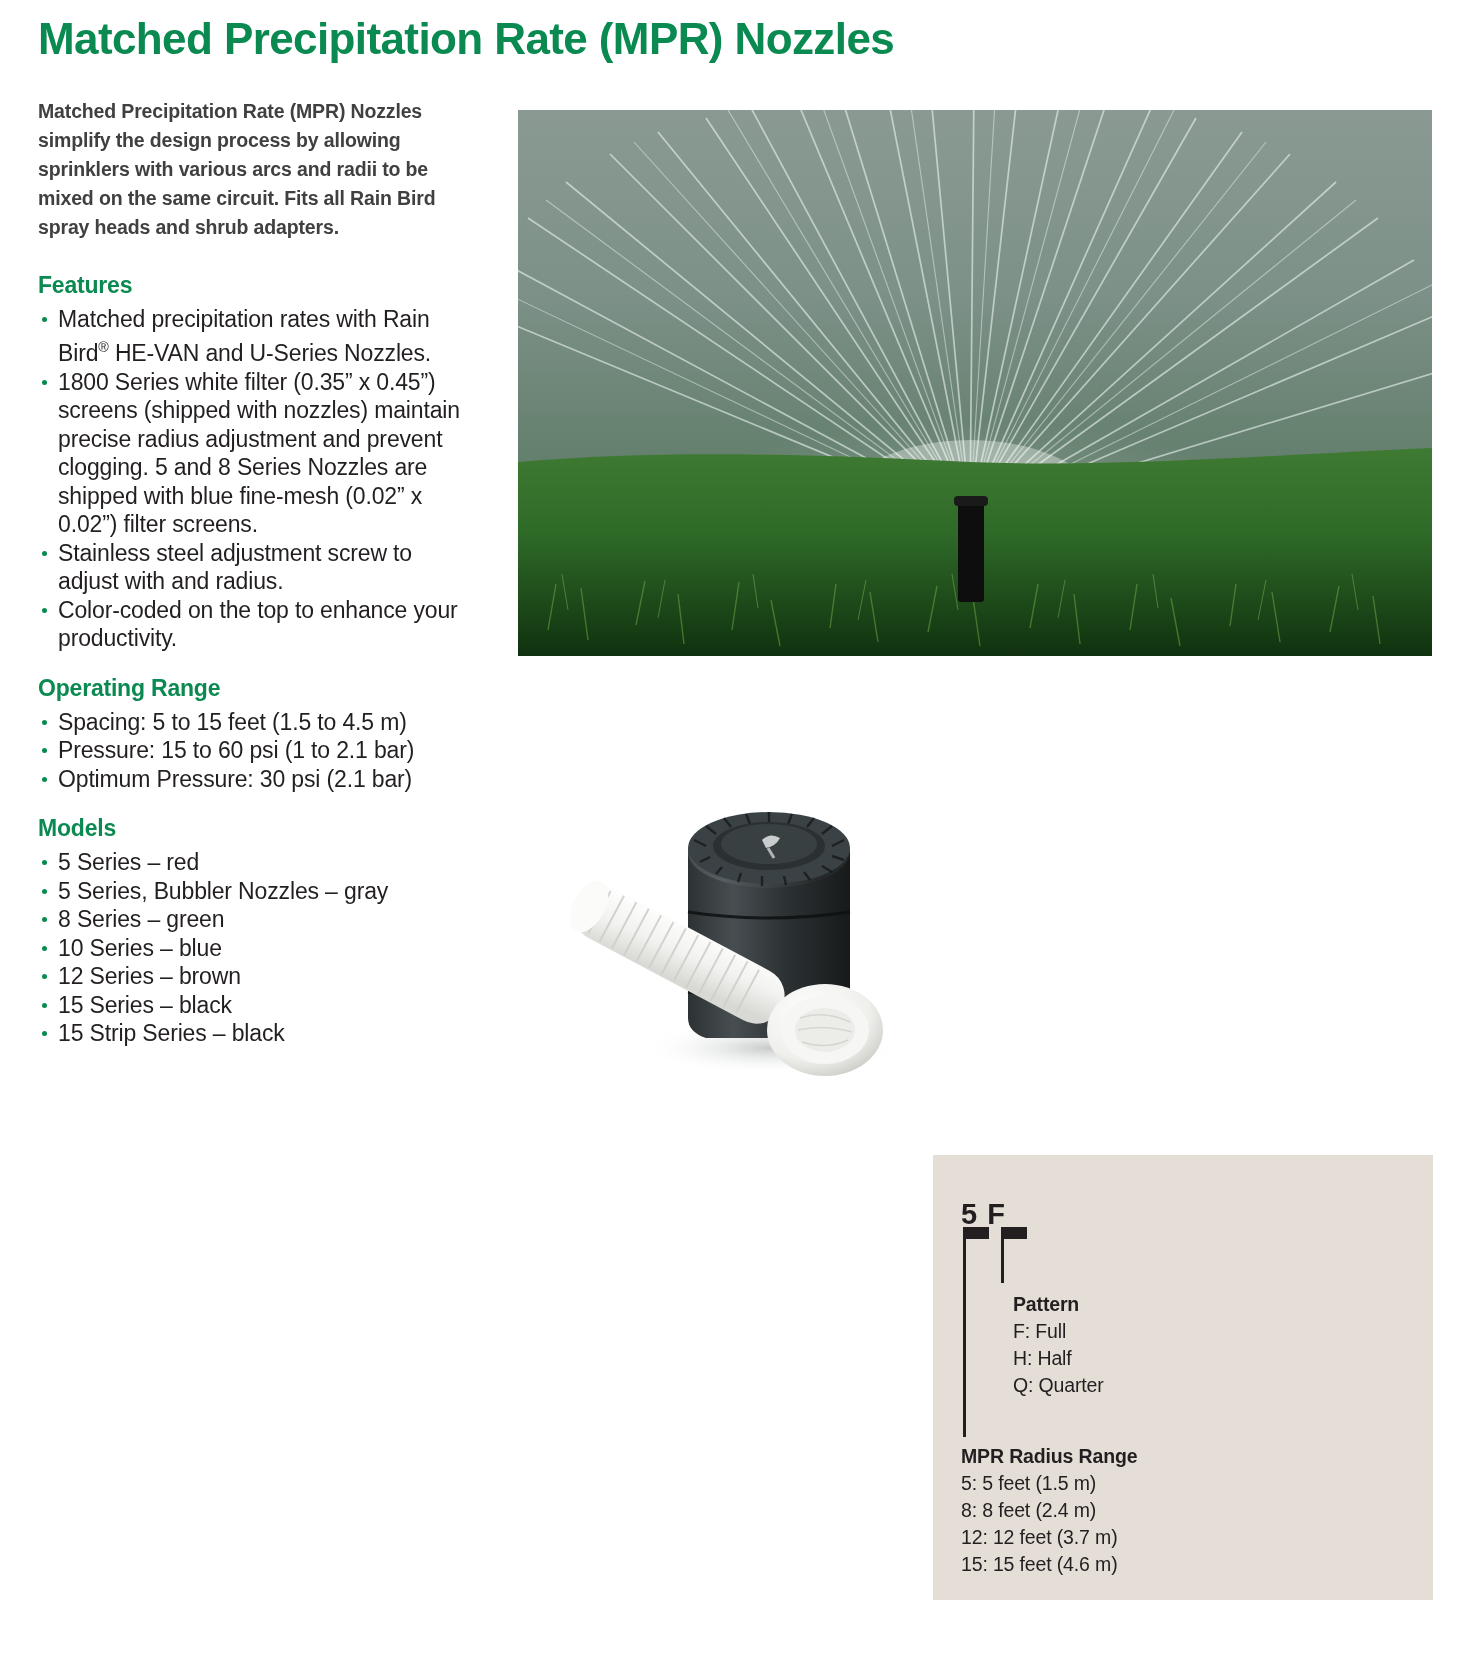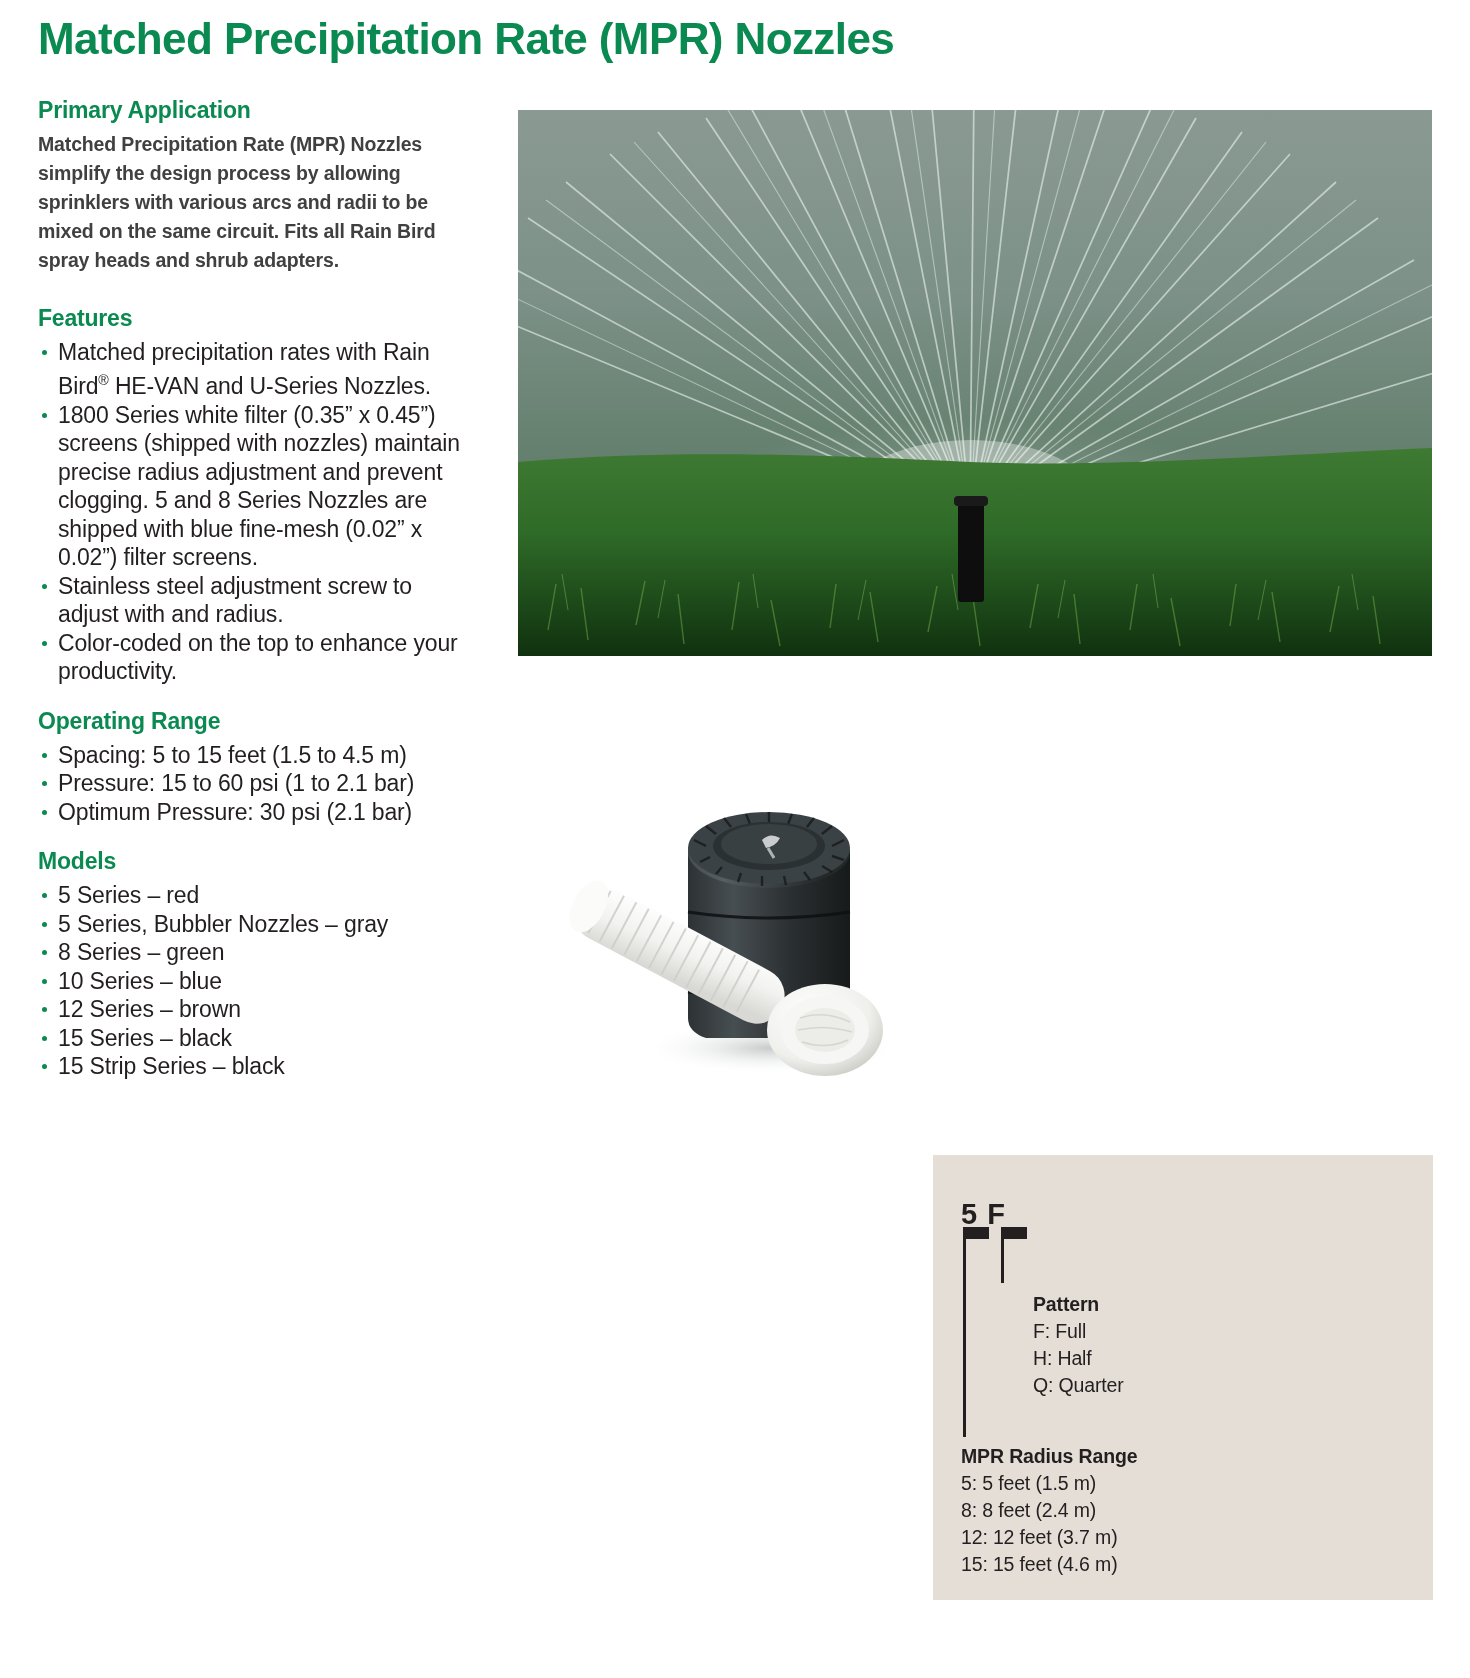--- a/index.html
+++ b/index.html
@@ -179,21 +179,21 @@
   }
   .stem-b {                     
     position: absolute;
     left: 40px; top: 12px;
     width: 3px; height: 44px;
     background: #231f20;
   }
 
   .group-pattern {
     position: absolute;
-    left: 100px;
+    left: 80px;
     top: 136px;
   }
 
   .group-radius {
     position: absolute;
     left: 28px;
     top: 288px;
   }
 
   .grp-title {
@@ -213,21 +213,20 @@
 </style>
 </head>
 <body>
 
 <div class="page">
 
   <div class="page-title">Matched Precipitation Rate (MPR) Nozzles</div>
 
   <div class="left-col">
 
-    <div class="sec-head">Primary Application</div>
     <div class="body-copy">Matched Precipitation Rate (MPR) Nozzles simplify the design process by allowing sprinklers with various arcs and radii to be mixed on the same circuit. Fits all Rain Bird spray heads and shrub adapters.</div>
 
     <div class="spacer-lg"></div>
 
     <div class="sec-head">Features</div>
     <ul class="bullets">
       <li>
         <span>Matched precipitation rates with Rain Bird<sup class="reg">®</sup> HE-VAN and U-Series Nozzles.</span>
       </li>
       <li>

